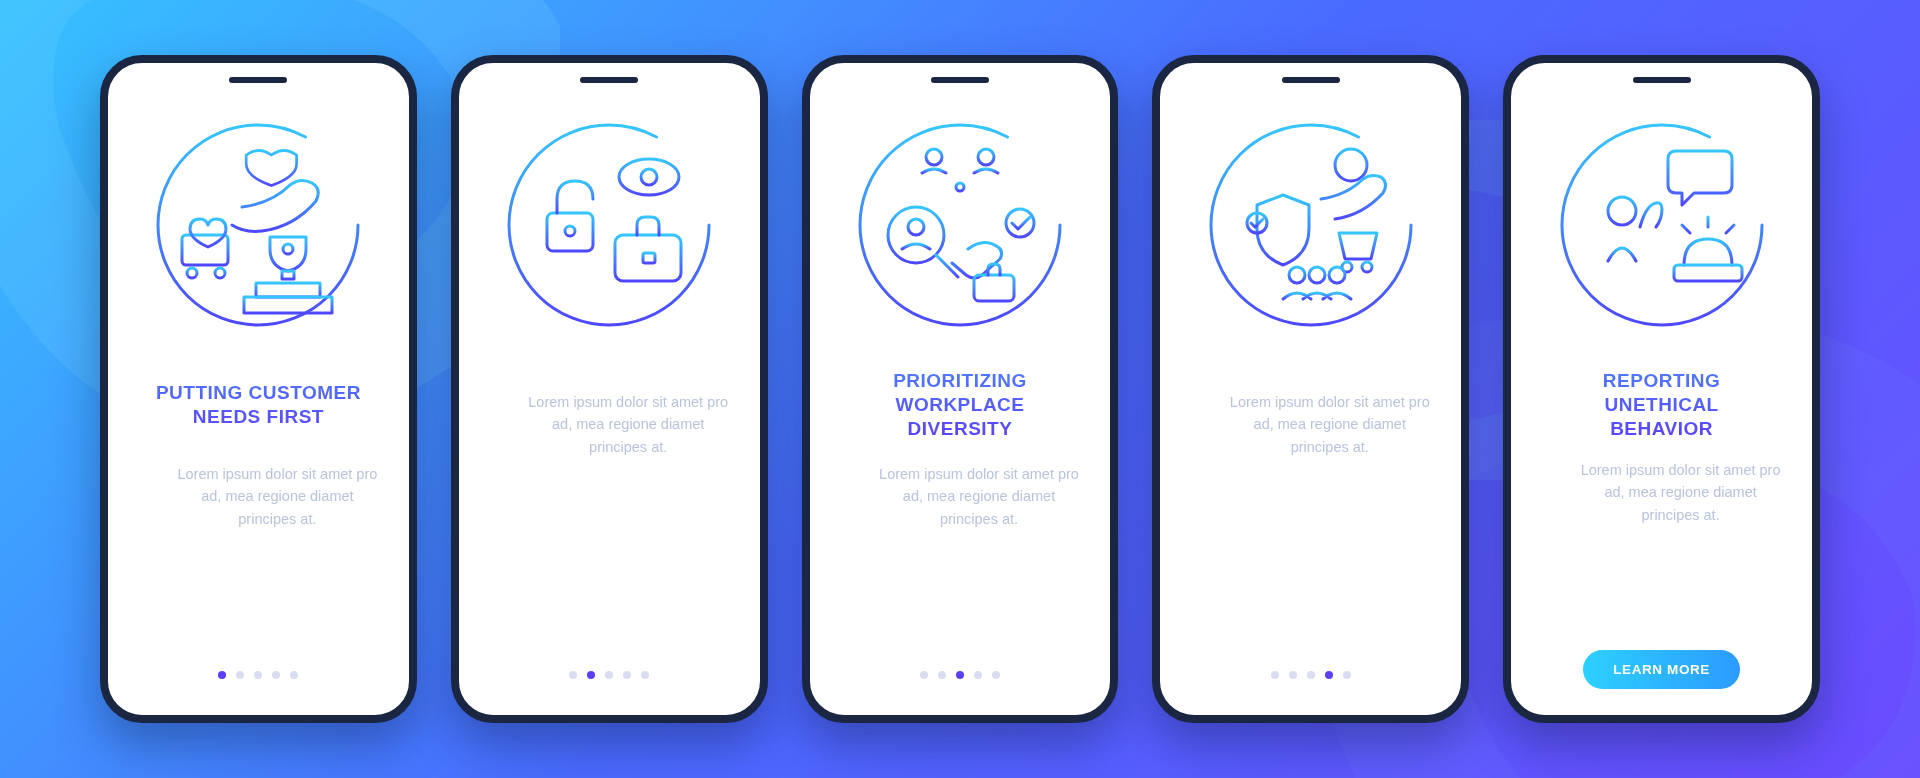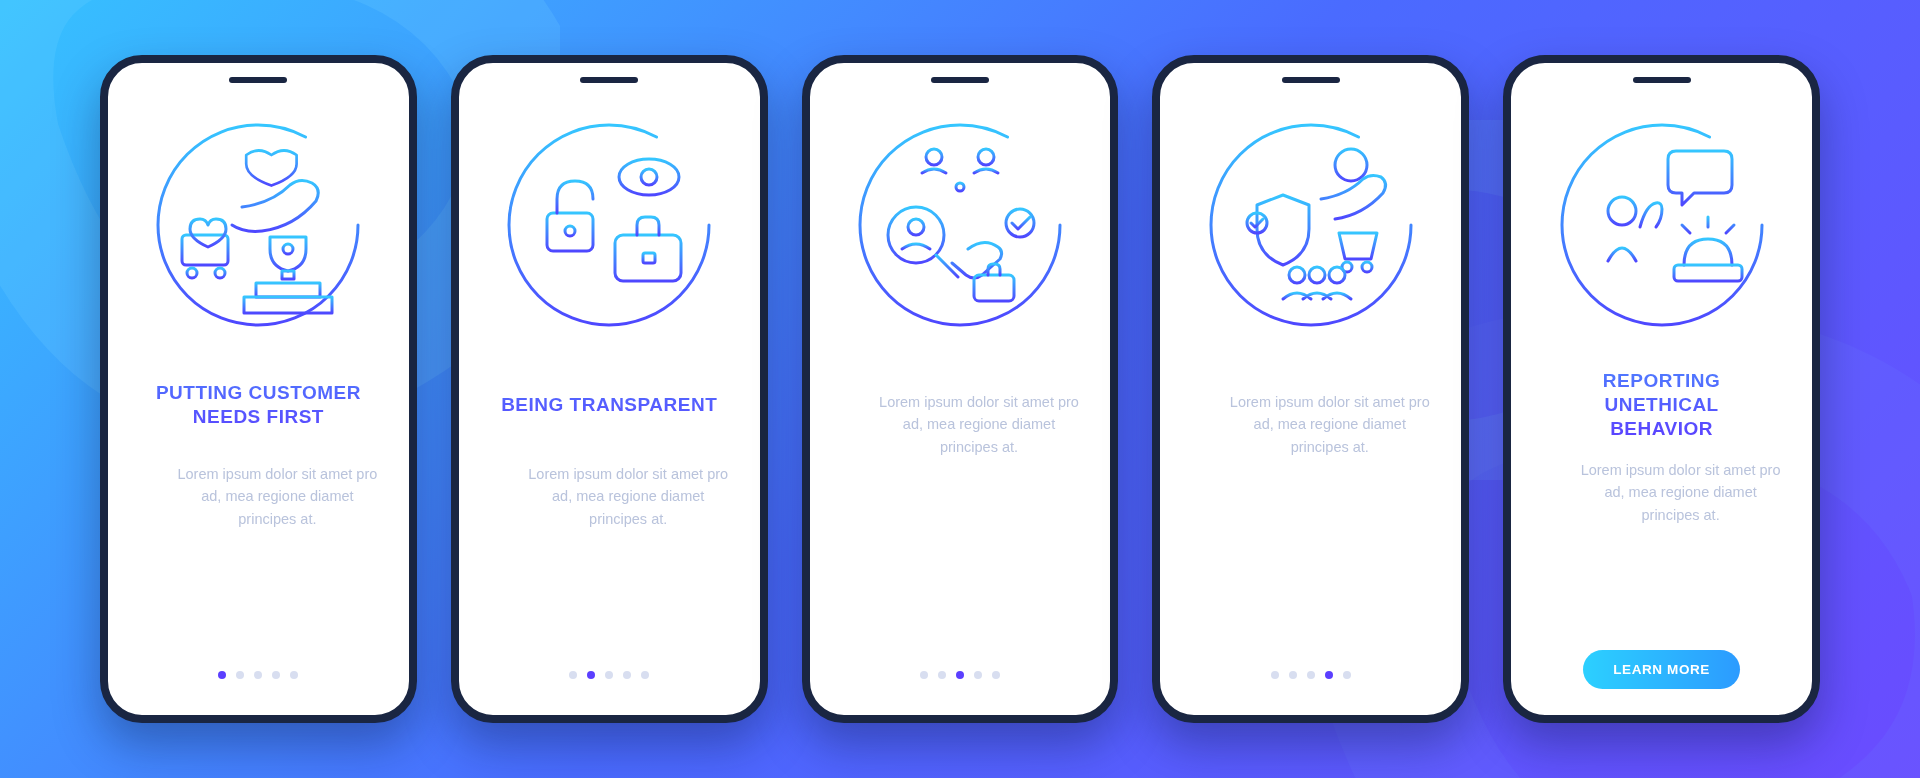--- a/index.html
+++ b/index.html
@@ -192,21 +192,20 @@
           <circle cx="71" cy="116" r="5"></circle>
             <path d="M71 121 v10"></path>
 
           <rect x="116" y="120" width="66" height="46" rx="8"></rect>
           <path d="M138 120 v-10 q0 -8 8 -8 h6 q8 0 8 8 v10"></path>
           <path d="M116 142 h66"></path>
           <rect x="144" y="138" width="12" height="10" rx="2"></rect>
         </g>
       </svg>
     </div>
-    <div class="title">BEING TRANSPARENT</div>
     <div class="desc">Lorem ipsum dolor sit amet pro ad, mea regione diamet principes at.</div>
     <div class="spacer"></div>
     <div class="dots">
       <span class="dot"></span>
       <span class="dot active"></span>
       <span class="dot"></span>
       <span class="dot"></span>
       <span class="dot"></span>
     </div>
   </div>
@@ -238,20 +237,23 @@
 
           <path d="M118 134 q16 -12 30 -2 q6 4 2 12 l-18 16 q-8 6 -16 0 l-14 -12"></path>
           <circle cx="170" cy="108" r="14"></circle>
             <path d="M162 108 l6 6 l12 -12"></path>
 
           <rect x="124" y="160" width="40" height="26" rx="5"></rect>
           <path d="M138 160 v-6 q0 -5 5 -5 h2 q5 0 5 5 v6"></path>
         </g>
       </svg>
     </div>
+    <div class="title">PRIORITIZING
+WORKPLACE
+DIVERSITY</div>
     <div class="desc">Lorem ipsum dolor sit amet pro ad, mea regione diamet principes at.</div>
     <div class="spacer"></div>
     <div class="dots">
       <span class="dot"></span>
       <span class="dot"></span>
       <span class="dot active"></span>
       <span class="dot"></span>
       <span class="dot"></span>
     </div>
   </div>

